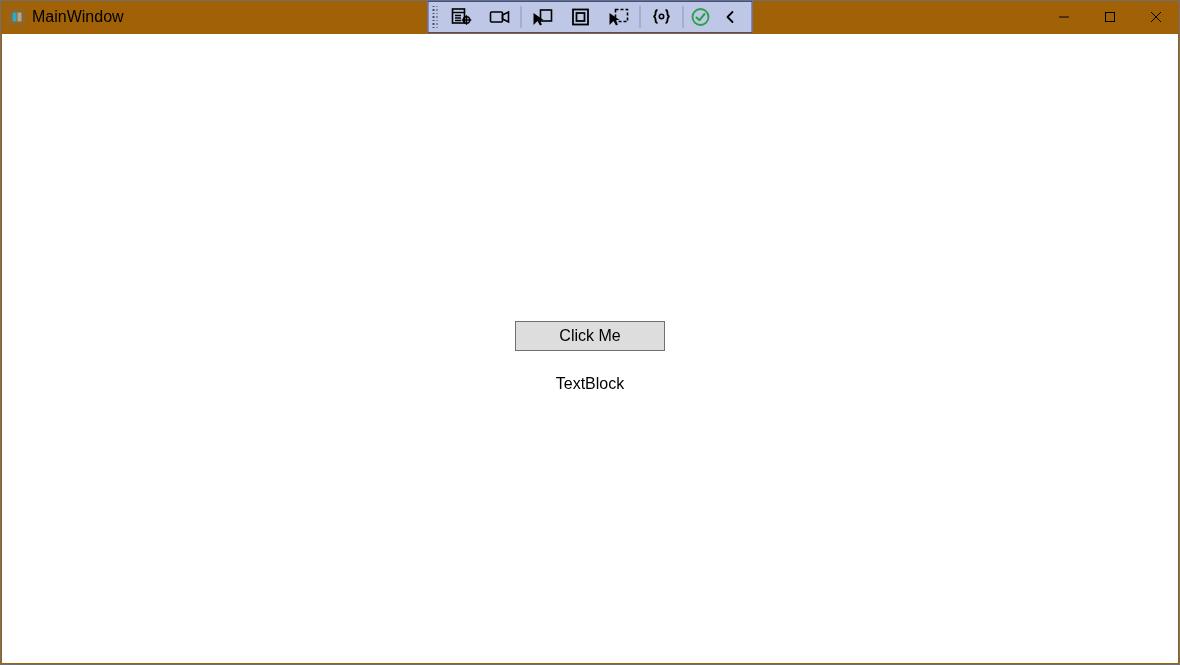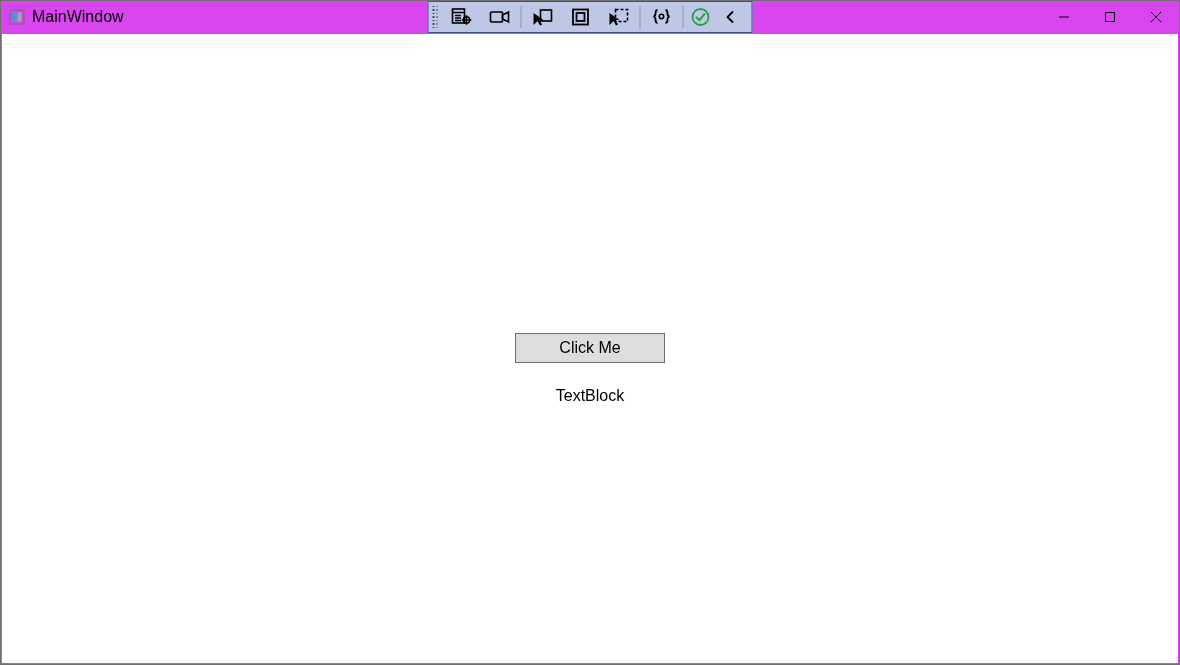--- a/index.html
+++ b/index.html
@@ -7,21 +7,21 @@
     margin: 0; padding: 0;
     width: 1180px; height: 665px;
     font-family: "Segoe UI", Tahoma, sans-serif;
     background: #fff;
     overflow: hidden;
   }
   .window {
     width: 1180px; height: 665px;
     border: 1px solid #707070;
     position: relative;
-    background: #d946ef;
+    background: #a16207;
   }
   .titlebar {
     height: 32px;
     display: flex;
     align-items: center;
     justify-content: space-between;
     padding: 0 0 0 8px;
     position: relative;
   }
   .titlebar-left {
@@ -101,21 +101,21 @@
   .client {
     position: absolute;
     top: 33px; left: 1px; right: 1px; bottom: 1px;
     background: #fff;
     display: flex;
     align-items: center;
     justify-content: center;
   }
   .stack {
     position: relative;
-    top: 20px;
+    top: 8px;
     display: flex;
     flex-direction: column;
     align-items: center;
     justify-content: space-between;
   }
   .wpf-button {
     width: 150px;
     height: 30px;
     background: #dddddd;
     border: 1px solid #707070;

